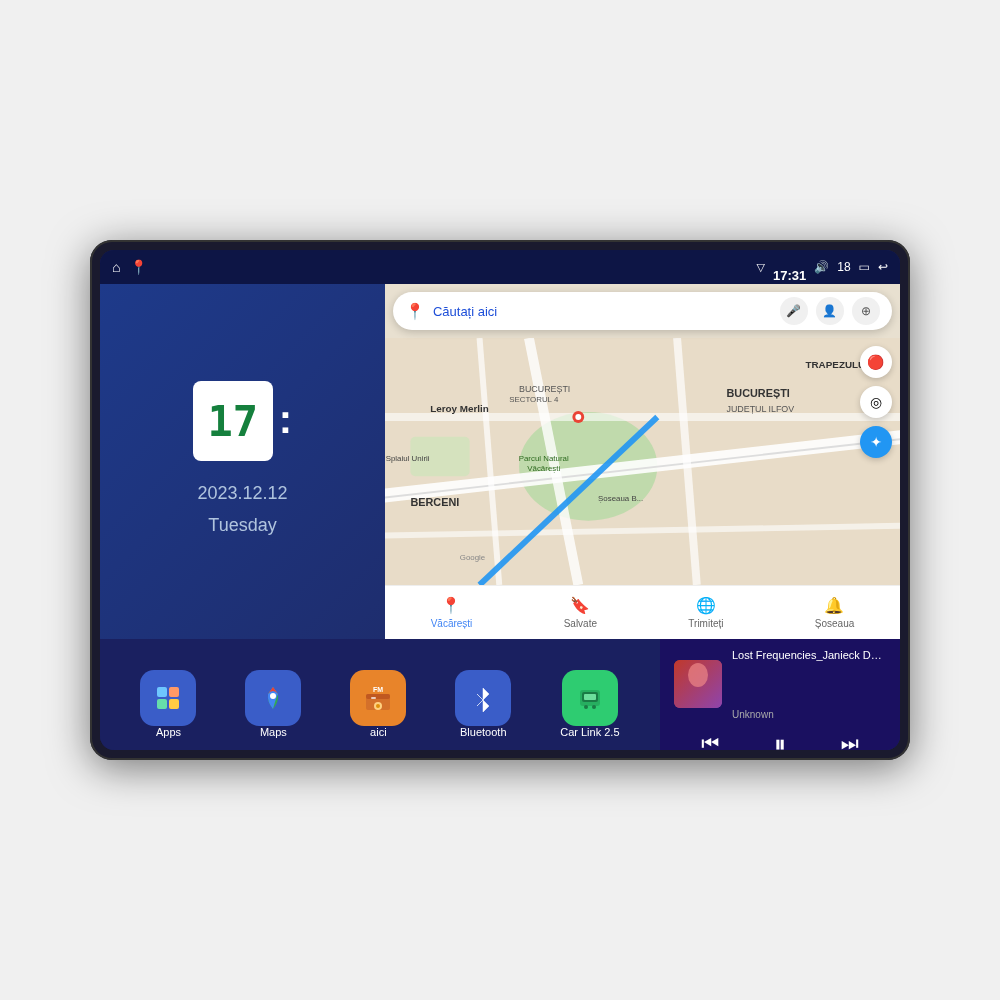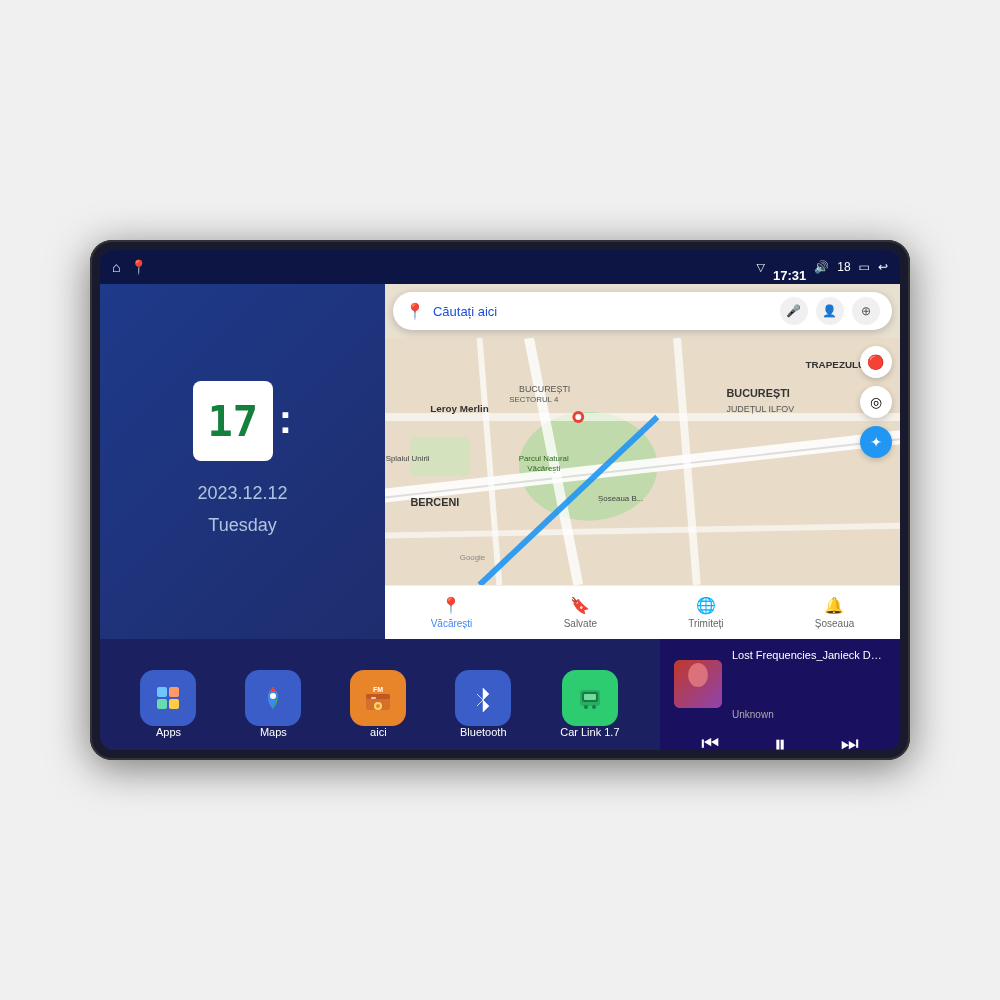--- a/index.html
+++ b/index.html
@@ -552,21 +552,21 @@
           <div class="app-item">
             <div class="app-icon app-icon-carlink">
               <svg width="28" height="28" viewBox="0 0 28 28" fill="none">
                 <rect x="4" y="6" width="20" height="16" rx="3" fill="#27ae60"></rect>
                 <rect x="6" y="8" width="16" height="10" rx="2" fill="#1a7a45"></rect>
                 <rect x="8" y="10" width="12" height="6" rx="1" fill="#6dde9c"></rect>
                 <circle cx="10" cy="23" r="2" fill="#1a7a45"></circle>
                 <circle cx="18" cy="23" r="2" fill="#1a7a45"></circle>
               </svg>
             </div>
-            <span class="app-label">Car Link 1.7</span>
+            <span class="app-label">Car Link 2.5</span>
           </div>
 
         </div>
 
         <div class="music-player">
           <div class="music-info">
             <div class="music-thumb">
               <div class="music-thumb-img">
                 <svg width="48" height="48" viewBox="0 0 48 48">
                   <defs>

